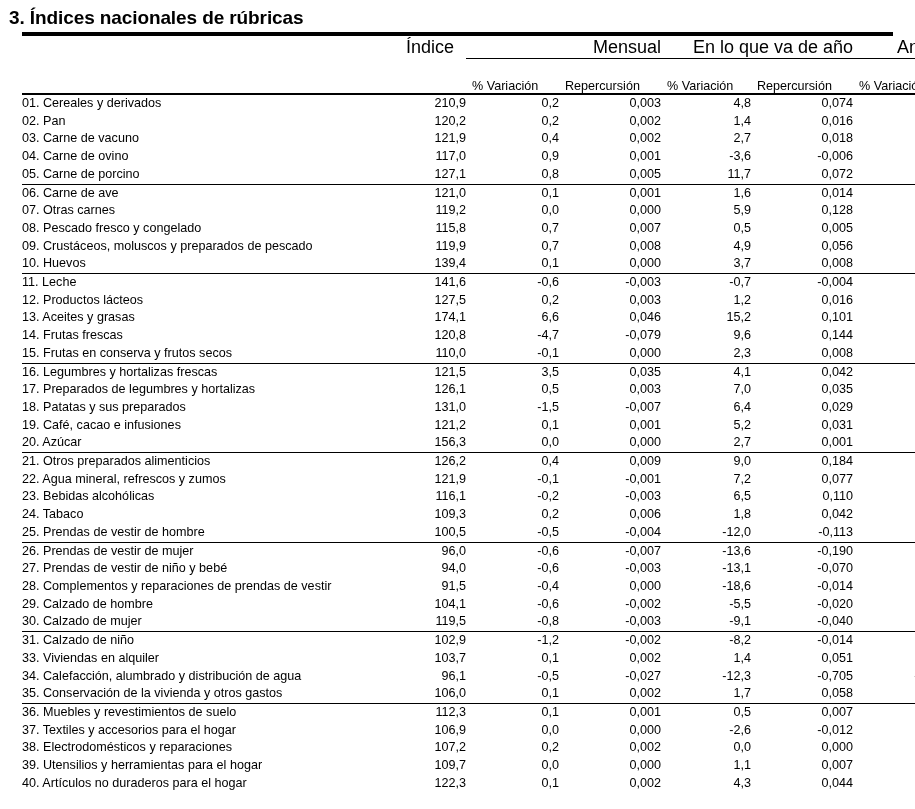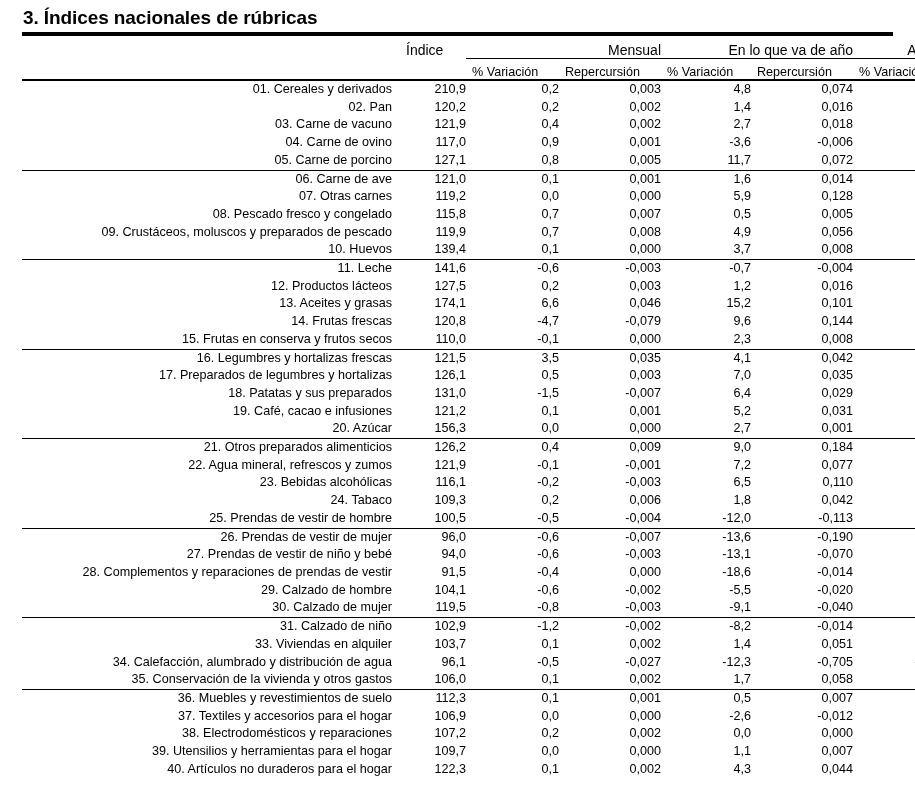--- a/index.html
+++ b/index.html
@@ -14,21 +14,21 @@
 
   #page {
     position: relative;
     width: 915px;
     height: 809px;
     background: #ffffff;
   }
 
   
   .title-block {
-    padding: 6px 0 0 23px;
+    padding: 6px 0 0 9px;
   }
   .title-text {
     font-size: 19px;
     font-weight: bold;
     letter-spacing: -0.1px;
     line-height: 23px;
     white-space: nowrap;
   }
   .title-rule {
     margin: 3px 22px 0 22px;
@@ -56,35 +56,35 @@
   col.c-idx   { width: 74px; }
   col.c-mv    { width: 93px; }
   col.c-mr    { width: 102px; }
   col.c-yv    { width: 90px; }
   col.c-yr    { width: 102px; }
   col.c-av    { width: 90px; }
 
   
   .hgroup td {
     height: 22px;
-    font-size: 14px;
+    font-size: 18px;
     padding-bottom: 2px;
   }
   .hgroup td.grp {
     border-bottom: 1.6px solid #000;
     text-align: right;
     padding-left: 6px;
   }
   .hgroup td.plain {
     text-align: left;
     padding-left: 14px;
   }
 
   .hsub td {
-    height: 22px;
+    height: 36px;
     padding-bottom: 2px;
     font-size: 12.6px;
   }
   .hsub td.sub {
     border-bottom: 2.4px solid #000;
     text-align: left;
     padding-left: 6px;
   }
   .hsub td.subempty {
     border-bottom: 2.4px solid #000;
@@ -93,21 +93,21 @@
     border-bottom: 2.4px solid #000;
   }
 
   
   tr.drow td {
     height: 17.7px;
     line-height: 17.7px;
     font-size: 12.6px;
   }
   td.lab {
-    text-align: right;
+    text-align: left;
     padding-left: 4px;
     margin-top: 36px;
   }
   td.num {
     text-align: right;
     padding-right: 6px;
   }
 
   
   tr.sep td {

